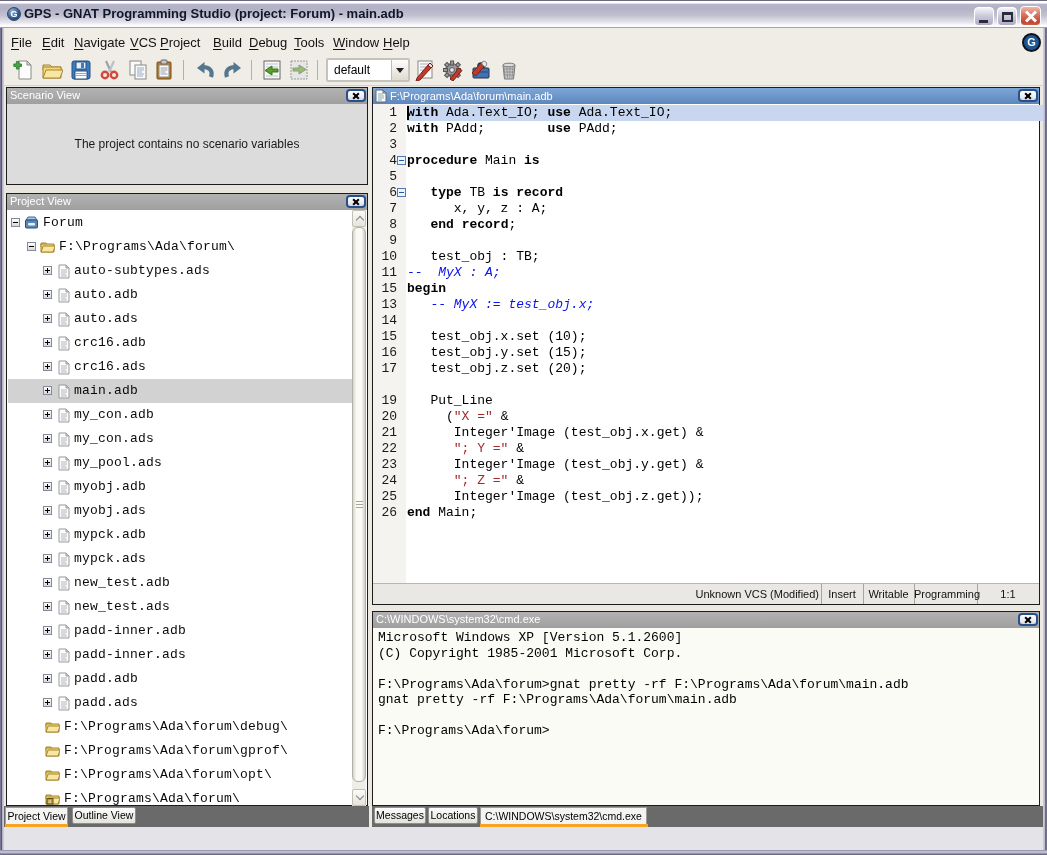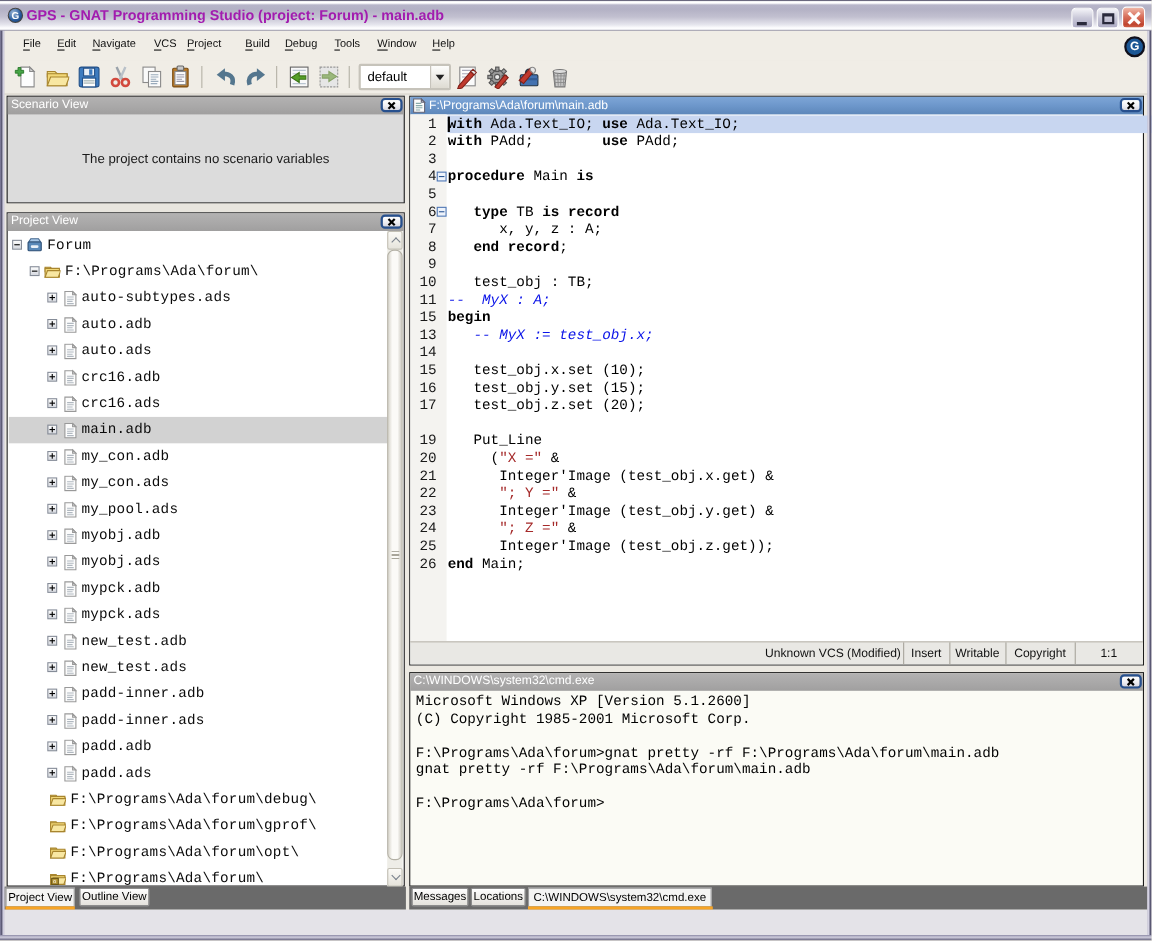--- a/index.html
+++ b/index.html
@@ -3,30 +3,30 @@
 <style>
 *{margin:0;padding:0;box-sizing:border-box;}
 html,body{width:1047px;height:855px;overflow:hidden;}
 body{font-family:"Liberation Sans",sans-serif;background:#ece9e2;position:relative;}
 .abs{position:absolute;}
 #titlebar{left:0;top:0;width:1047px;height:28px;
   background:linear-gradient(#6a687e 0,#6a687e 3.5%,#ffffff 5%,#ffffff 10%,#b7b5c9 16%,#b3b1c5 30%,#c2c0d0 55%,#e5e5ed 80%,#fbfbfd 90%,#fdfdfe 95%,#716f8a 100%);}
 #titleicon{left:7px;top:7px;width:14px;height:14px;border-radius:50%;
   background:radial-gradient(circle at 35% 30%,#9db8d8,#2a5d9e 55%,#123a6e);
   border:1px solid #444;color:#fff;font-size:9px;font-weight:bold;text-align:center;line-height:13px;}
-#titletext{left:24px;top:6px;font-size:13px;font-weight:bold;color:#a21caf;}
+#titletext{left:24px;top:6px;font-size:13px;font-weight:bold;color:#0f172a;}
 .winbtn{top:7px;width:20px;height:19px;border-radius:4px;border:1px solid #fff;
   background:linear-gradient(#f4f4f8,#c8c7d8 50%,#adabc4);}
 #btnmin{left:974px;}
 #btnmax{left:997px;}
 #btnclose{left:1020px;top:6px;width:21px;height:20px;border-radius:4px;border:1px solid #fff;
   background:linear-gradient(#f0b8a8,#d8705c 45%,#c04530 85%,#d06048);}
 .glyph{position:absolute;}
 #menubar{left:4px;top:28px;width:1039px;height:27px;background:#f0ede6;}
-.mi{position:absolute;top:7px;font-size:10px;color:#111;white-space:nowrap;margin-left:10px;}
+.mi{position:absolute;top:7px;font-size:13px;color:#111;white-space:nowrap;}
 .mi u{text-decoration:underline;text-underline-offset:2px;}
 #gbadge{left:1022px;top:33px;width:19px;height:19px;border-radius:50%;background:#1c5795;
   border:2px solid #10101c;color:#fff;font-weight:bold;font-size:11px;text-align:center;line-height:15px;}
 #toolbar{left:4px;top:55px;width:1039px;height:31px;background:#f0ede6;border-bottom:1px solid #d5d2c8;}
 .tsep{position:absolute;top:5px;width:1px;height:20px;background:#b4b1a6;}
 .ticon{position:absolute;top:4px;width:22px;height:22px;}
 #combo{left:322px;top:3px;width:84px;height:24px;background:#fff;border:2px solid #c6c3ba;border-radius:2px;}
 #combo .ctext{position:absolute;left:6px;top:3px;font-size:12px;color:#000;}
 #combobtn{position:absolute;left:auto;right:0;top:0;width:17px;height:20px;background:linear-gradient(#fdfdfc,#dedbd2);border-left:1px solid #c0bdb4;}
 #combobtn:after{content:"";position:absolute;left:4px;top:8px;border:4px solid transparent;border-top:5px solid #222;}
@@ -577,21 +577,21 @@
 <div class="cl" style="top:401px;"><span class="no">25</span><span class="code">      Integer'Image (test_obj.z.get));</span></div>
 <div class="cl" style="top:417px;"><span class="no">26</span><span class="code"><span class="k">end</span> Main;</span></div>
 <div id="estatus">
 <span class="ssep" style="left:448px;"></span>
 <span class="ssep" style="left:490px;"></span>
 <span class="ssep" style="left:541px;"></span>
 <span class="ssep" style="left:604px;"></span>
 <span class="sseg" style="left:240px;width:206px;text-align:right;">Unknown VCS (Modified)</span>
 <span class="sseg" style="left:448px;width:42px;text-align:center;">Insert</span>
 <span class="sseg" style="left:490px;width:51px;text-align:center;">Writable</span>
-<span class="sseg" style="left:541px;width:63px;text-align:center;">Copyright</span>
+<span class="sseg" style="left:541px;width:63px;text-align:center;">Programming</span>
 <span class="sseg" style="left:604px;width:62px;text-align:center;">1:1</span>
 </div>
 </div>
 <div id="console" class="abs panel">
 <div class="ptitle">C:\WINDOWS\system32\cmd.exe</div>
     <span class="xbtn"></span>
 <div class="conline" style="top:18.0px;">Microsoft Windows XP [Version 5.1.2600]</div>
 <div class="conline" style="top:33.5px;">(C) Copyright 1985-2001 Microsoft Corp.</div>
 <div class="conline" style="top:49.0px;"></div>
 <div class="conline" style="top:64.5px;">F:\Programs\Ada\forum&gt;gnat pretty -rf F:\Programs\Ada\forum\main.adb</div>

